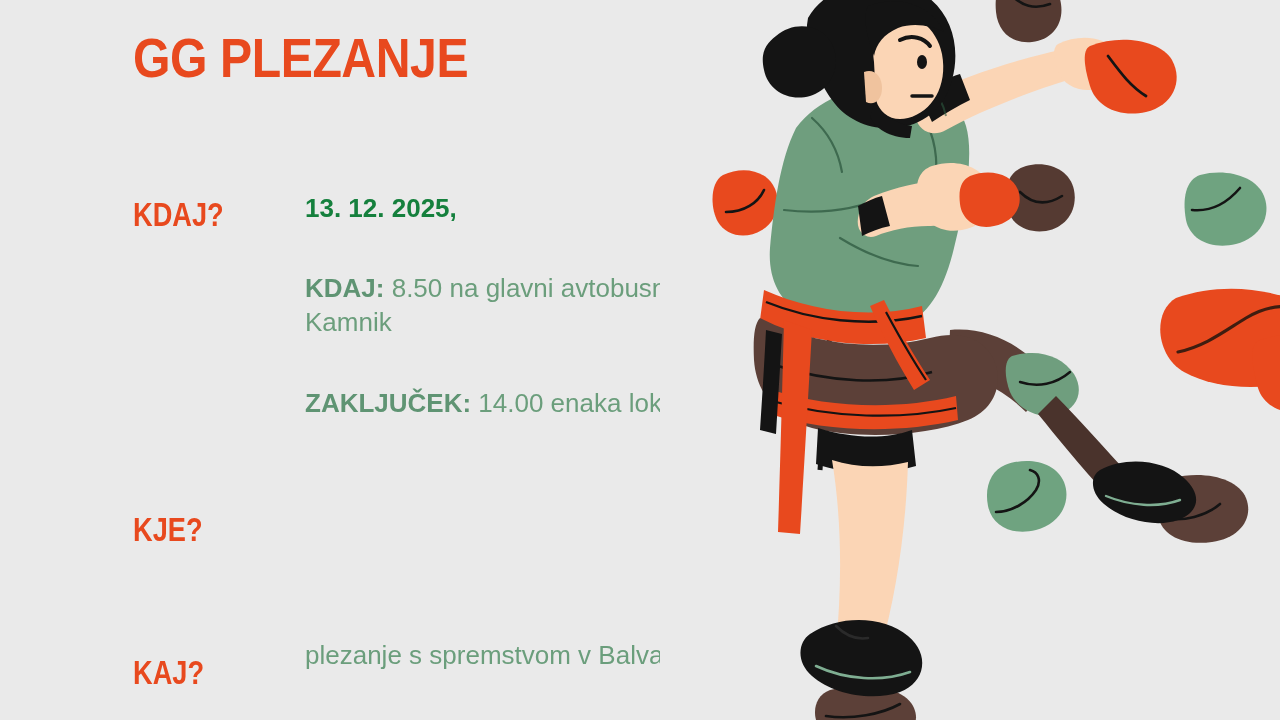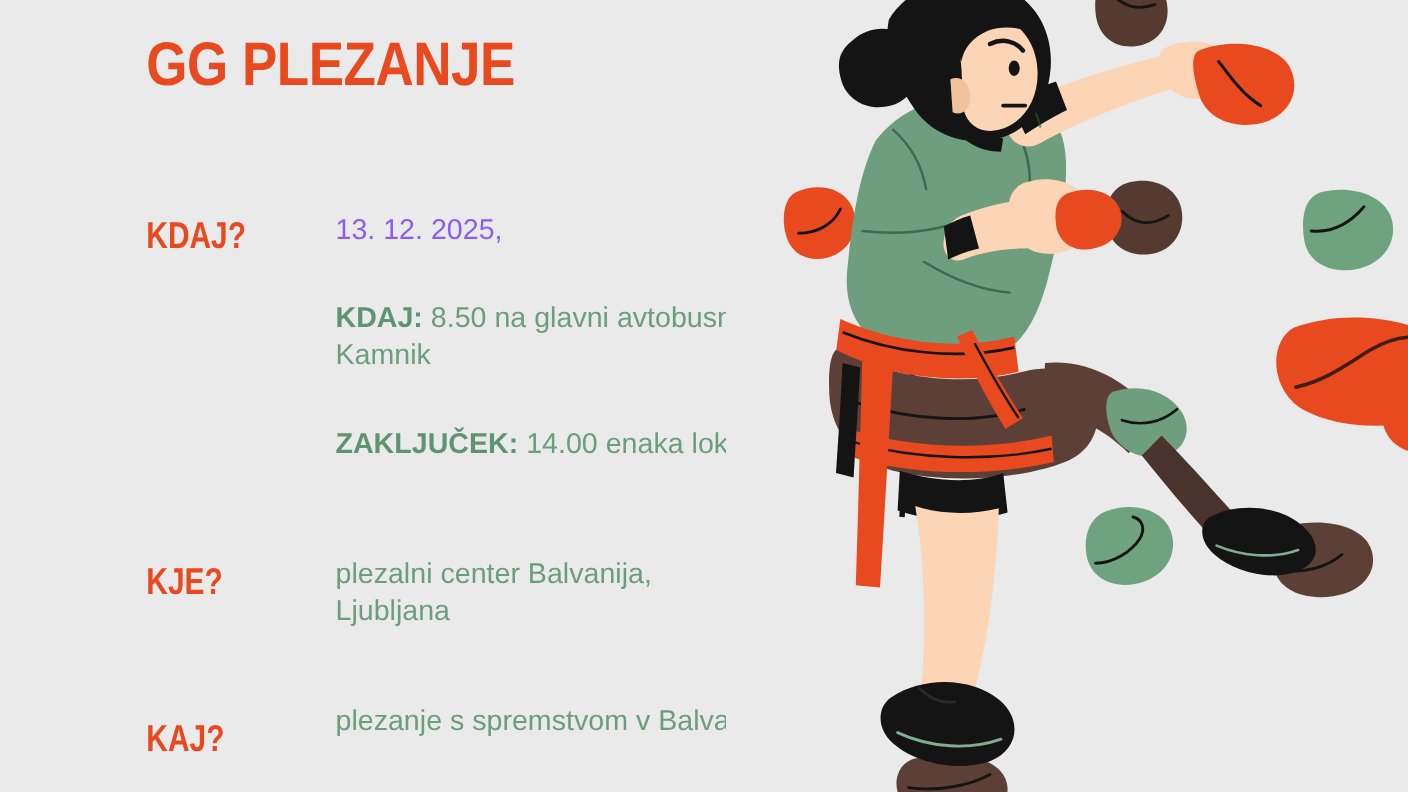--- a/index.html
+++ b/index.html
@@ -31,21 +31,21 @@
     white-space:nowrap;
   }
   .body{
     position:absolute;left:305px;
     font-size:26px;line-height:1.30;
     color:#6b9e7c;
     font-weight:400;
     max-width:455px;
   }
   .body b{font-weight:bold;color:#5f9473;}
-  .body.strong{font-weight:normal;color:#8b5cf6;}
+  .body.strong{font-weight:bold;color:#15803d;}
 
   
   #art{position:absolute;left:660px;top:0;width:620px;height:720px;}
   #art svg{display:block;width:100%;height:100%;}
 </style>
 </head>
 <body>
 
 <div id="poster">
 
@@ -56,21 +56,20 @@
 
   <div class="body" style="top:272px;">
     <b>KDAJ:</b><span> 8.50 na glavni avtobusni postaji Kamnik</span>
   </div>
 
   <div class="body" style="top:387px;">
     <b>ZAKLJUČEK:</b><span> 14.00 enaka lokacija</span>
   </div>
 
   <div class="label" style="top:512px;">KJE?</div>
-  <div class="body" style="top:505px;width:360px;">plezalni center Balvanija, Ljubljana</div>
 
   <div class="label" style="top:655px;">KAJ?</div>
   <div class="body" style="top:639px;width:420px;">plezanje s spremstvom v Balvaniji</div>
 
   <div id="art">
     <svg viewBox="0 0 620 720" xmlns="http://www.w3.org/2000/svg">
       <defs>
         <clipPath id="frame">
             <rect x="0" y="0" width="620" height="720"></rect>
           </clipPath>

